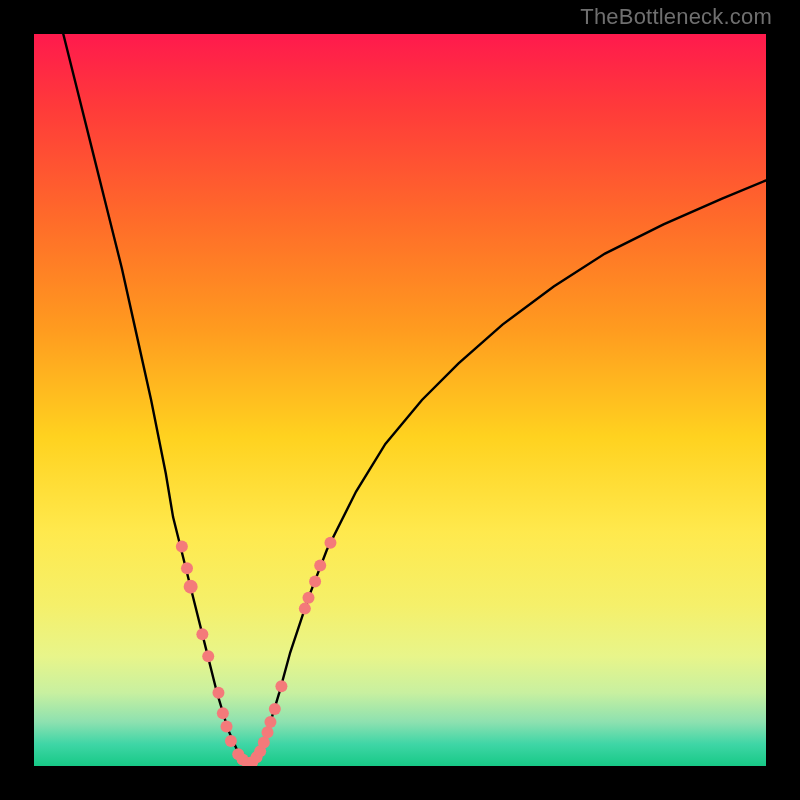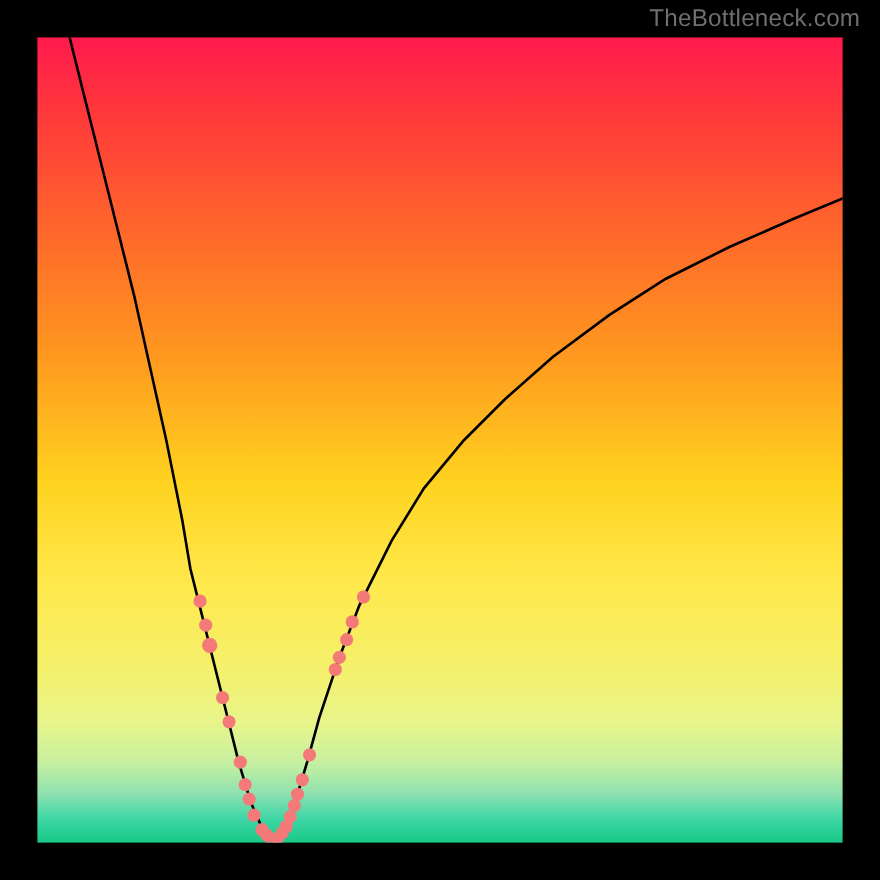--- a/index.html
+++ b/index.html
@@ -41,21 +41,21 @@
   svg.overlay {
     position: absolute;
     left: 34px;
     top: 34px;
     width: 732px;
     height: 732px;
   }
   .watermark {
     position: absolute;
     top: 4px;
-    right: 18px;
+    right: 28px;
     color: #6f6f6f;
     font-size: 22px;
     font-weight: 500;
     letter-spacing: 0.2px;
   }
 </style>
 </head>
 <body>
 
 <div class="stage">

